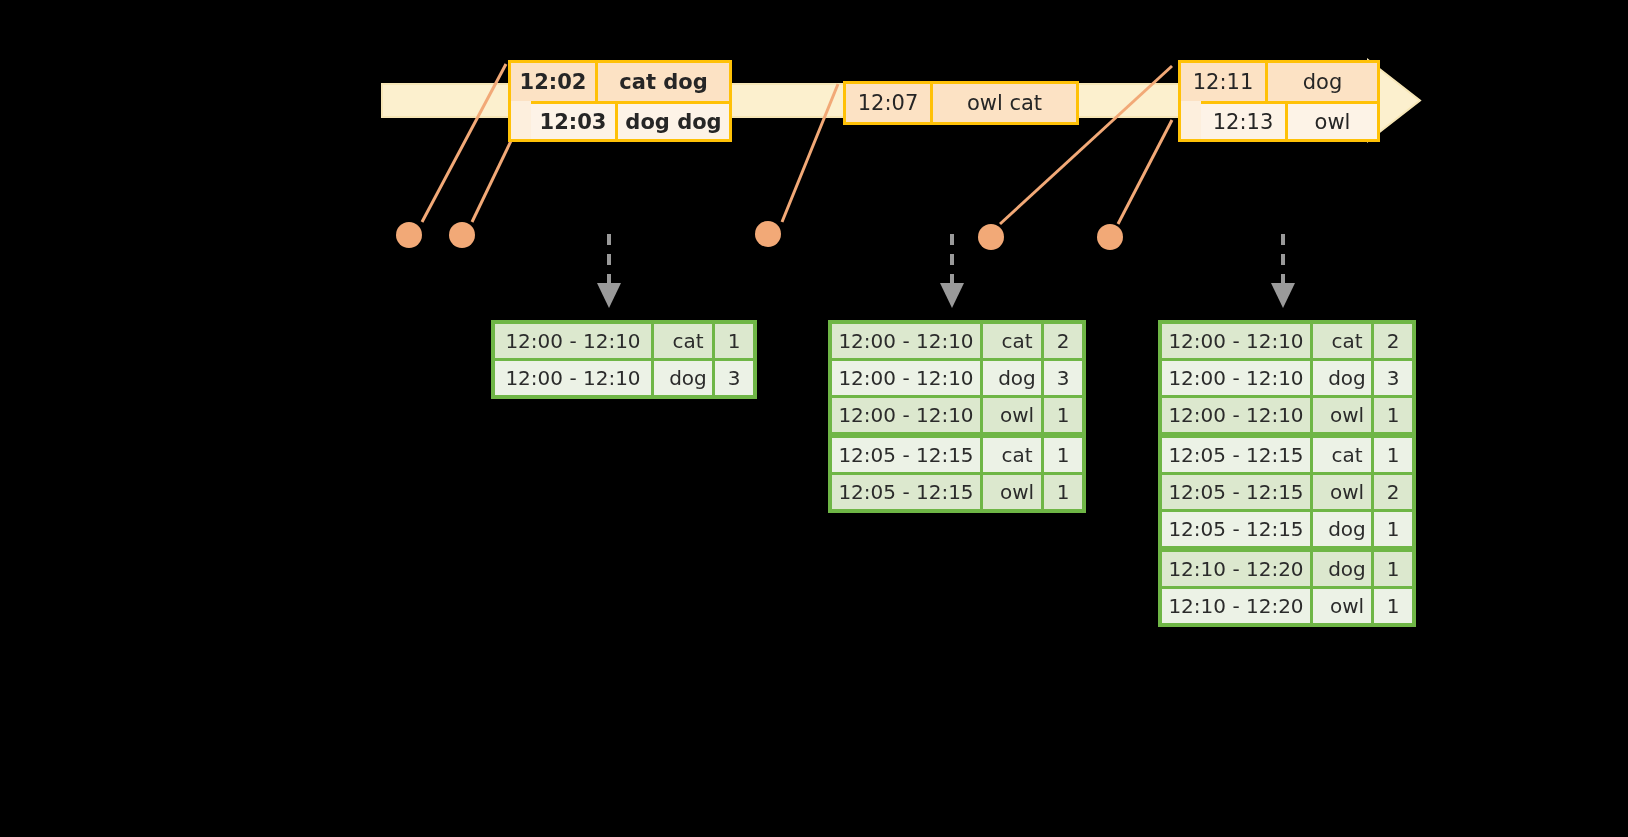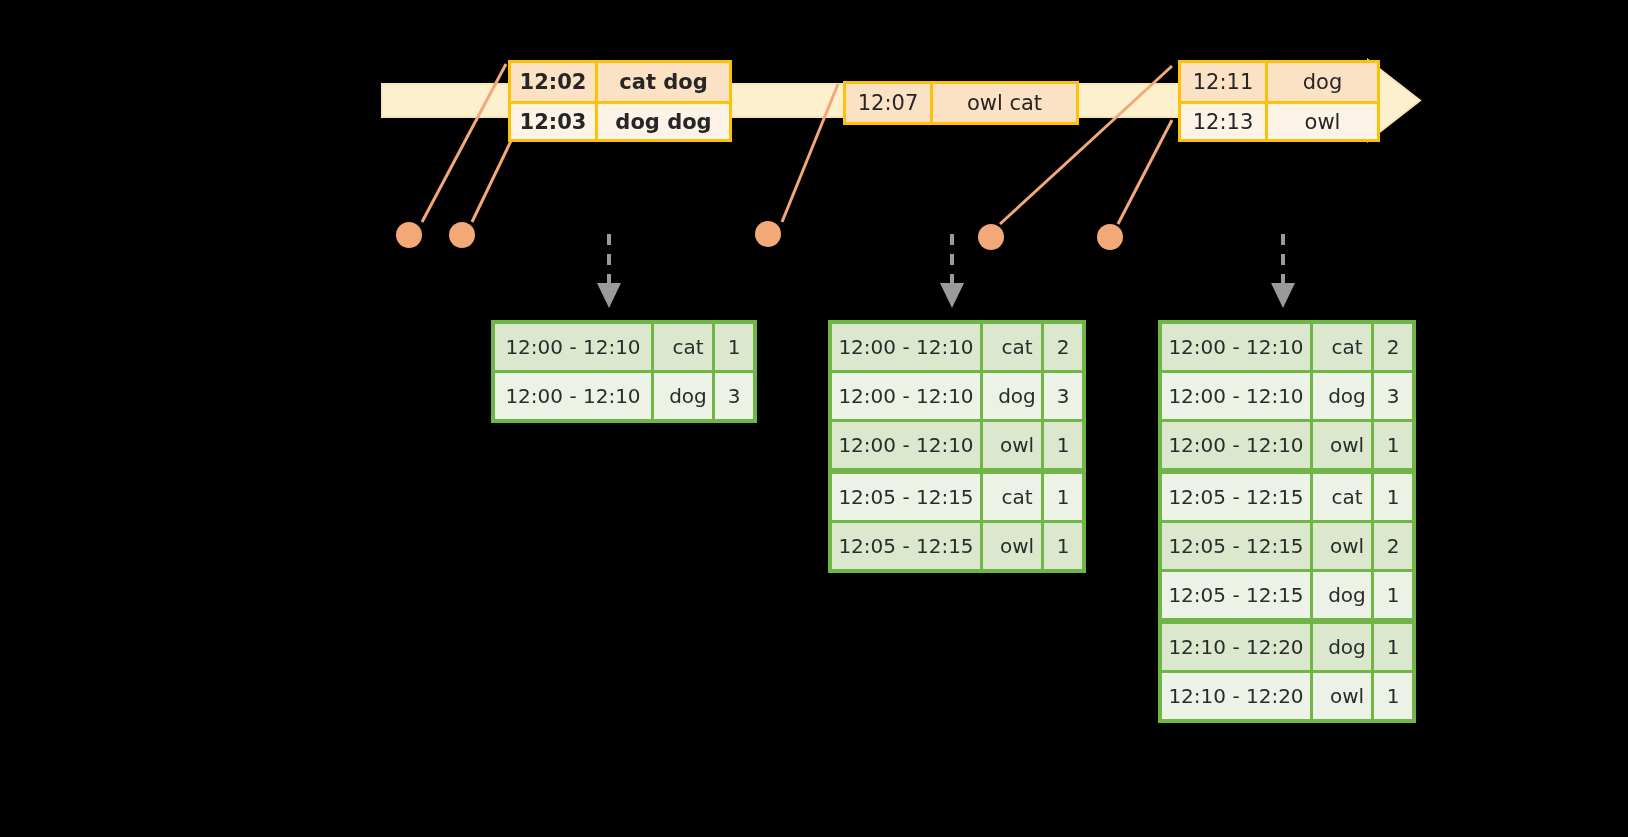--- a/index.html
+++ b/index.html
@@ -29,21 +29,21 @@
     border: 3px solid #FFC107;
     background: #FDEFDD;
     display: flex;
     flex-direction: column;
   }
   .event-row {
     display: flex;
     flex-direction: row;
     height: 38px;
   }
-  .event-row + .event-row { border-top: 3px solid #FFC107; }
+  .event-row + .event-row { border-top: 3px solid #FFC107; margin-left: 20px; }
   .event-row.shade .ev-cell { background: #FCE2C4; }
   .ev-cell {
     display: flex; align-items: center; justify-content: center;
     font-size: 21px;
     color: #262626;
     background: #FDF3E7;
     padding: 0 6px;
     white-space: nowrap;
   }
   .ev-time { width: 84px; }
@@ -55,21 +55,21 @@
     position: absolute;
     border: 4px solid #6FB646;
     background: #6FB646;
     display: flex;
     flex-direction: column;
     gap: 3px;
   }
   .res-row {
     display: flex;
     flex-direction: row;
-    height: 46px;
+    height: 34px;
     gap: 3px;
     justify-content: flex-end;
   }
   .res-row.group-end { margin-bottom: 3px; }
   .res-cell {
     display: flex; align-items: center; justify-content: center;
     font-size: 20px;
     color: #2B2B2B;
     background: #ECF2E6;
     white-space: nowrap;

